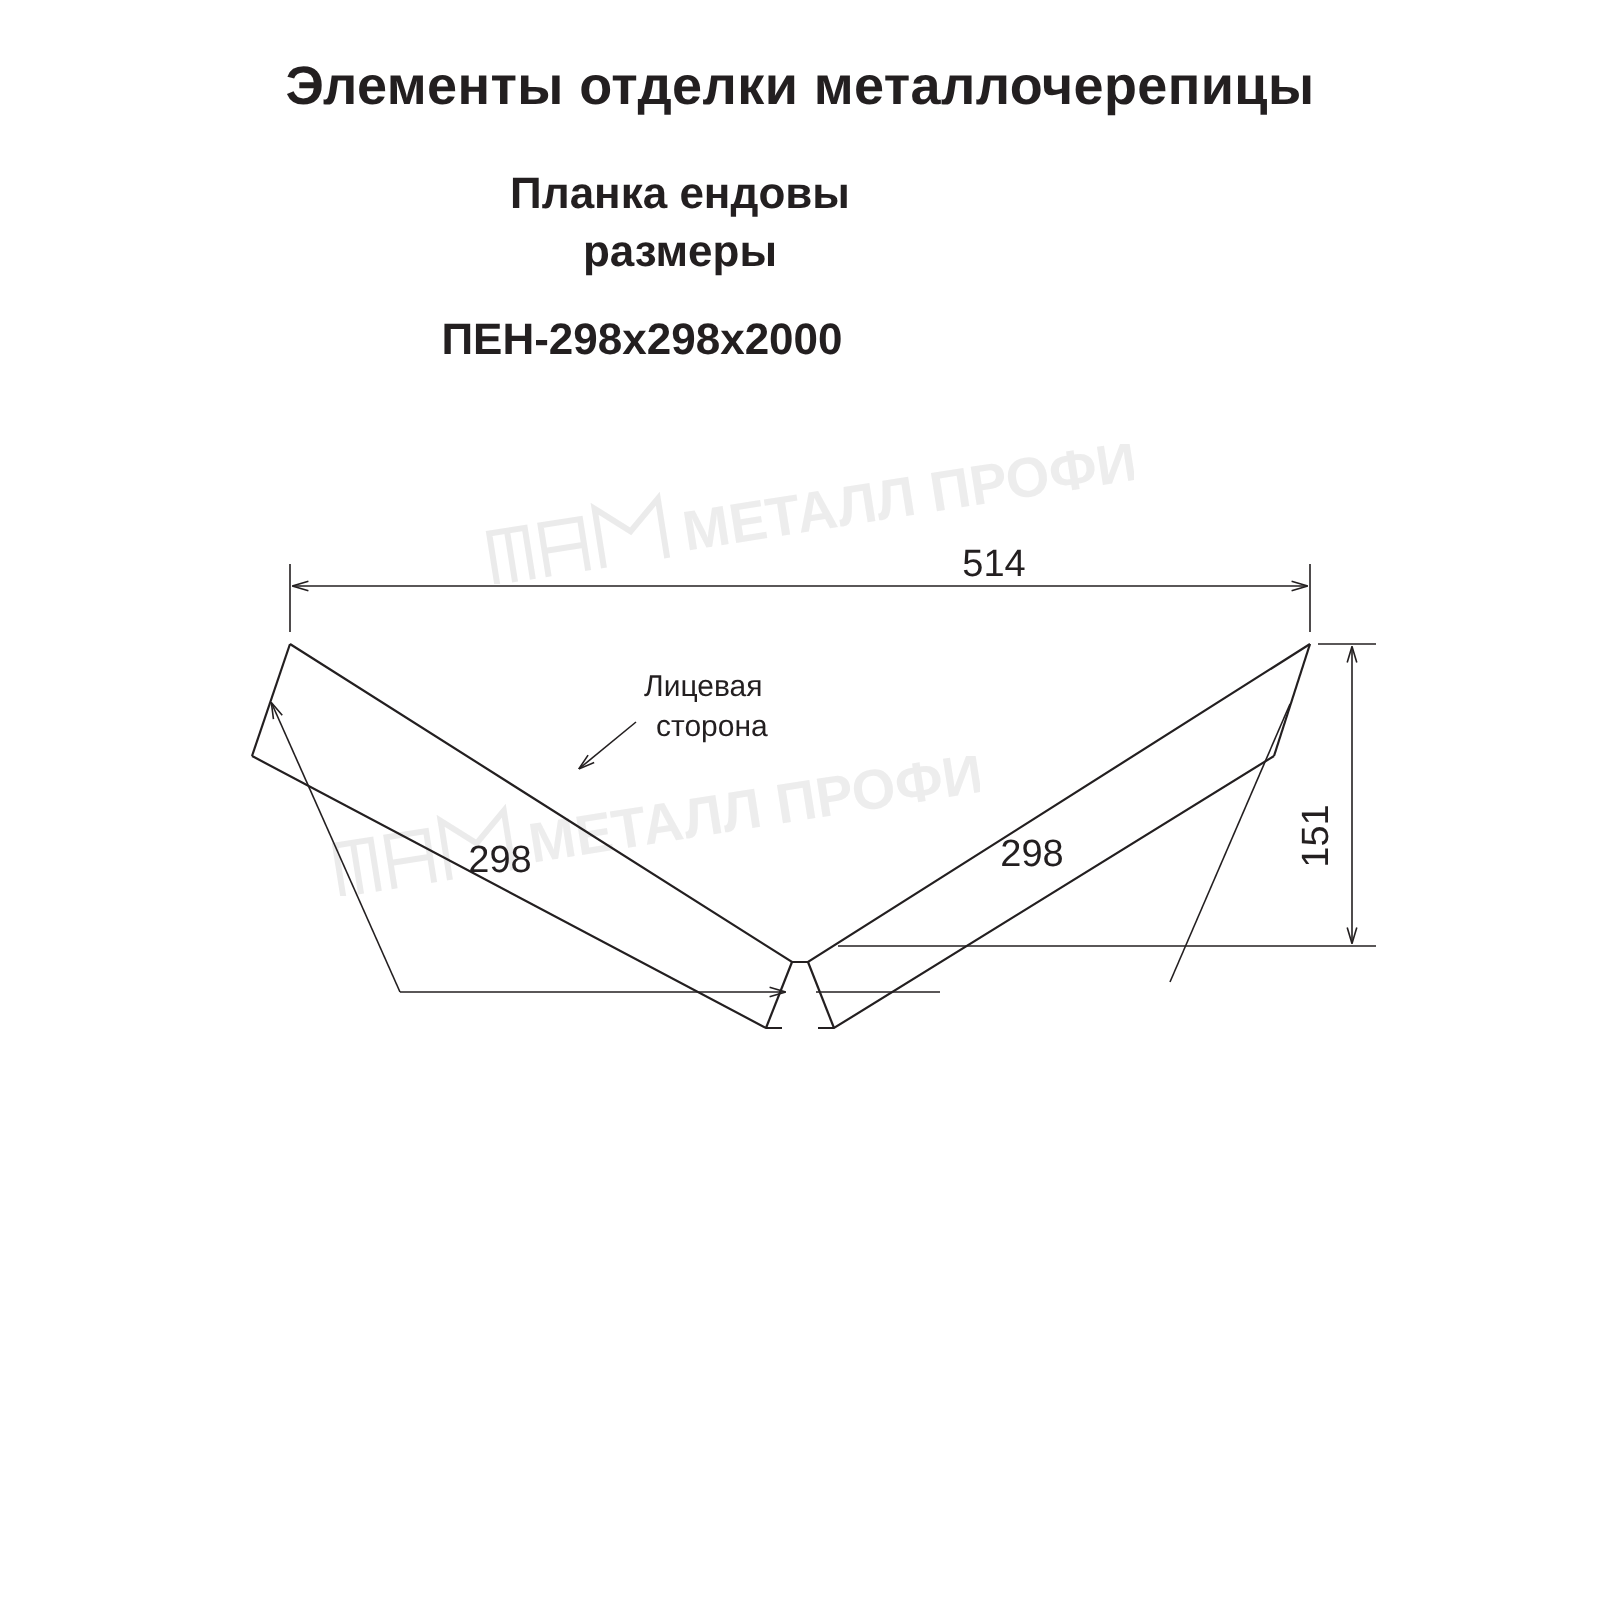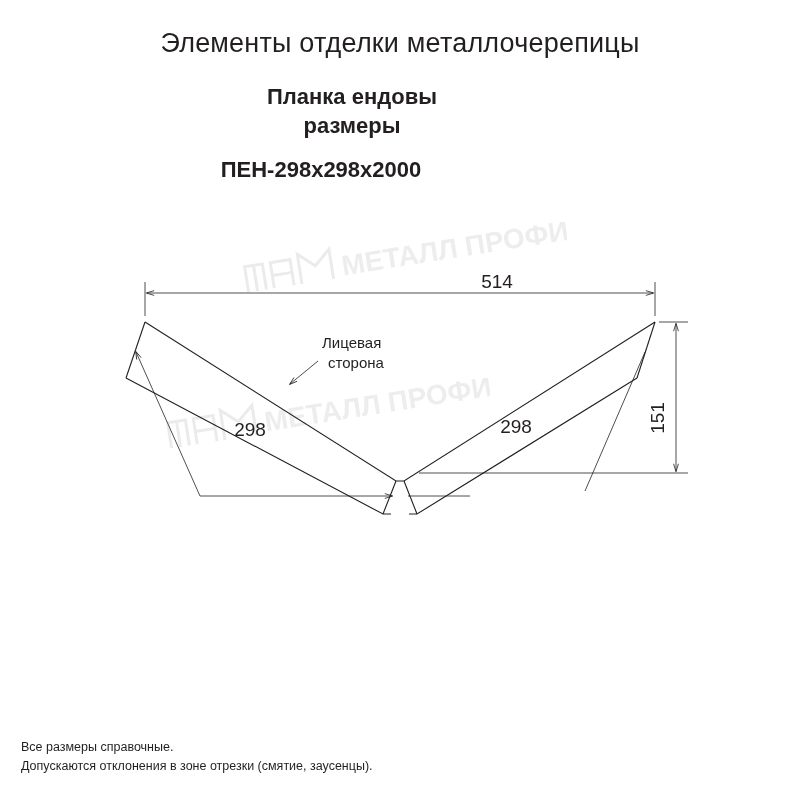--- a/index.html
+++ b/index.html
@@ -21,28 +21,28 @@
   }
   .title-block {
     position: absolute;
     top: 26px;
     left: 0;
     width: 800px;
     text-align: center;
   }
   .title-main {
     font-size: 27px;
-    font-weight: normal;
+    font-weight: bold;
     letter-spacing: 0.2px;
     line-height: 34px;
   }
   .subtitle-block {
     position: absolute;
     top: 82px;
-    left: 12px;
+    left: 0;
     width: 680px;
     text-align: center;
   }
   .subtitle-line {
     font-size: 22px;
     font-weight: bold;
     line-height: 29px;
   }
   .code-line {
     position: absolute;
@@ -198,18 +198,14 @@
 
       <g class="thin">
         <path d="M659,126 L688,126"></path>
         <path d="M419,277 L688,277"></path>
         <path d="M676,128 L676,275" marker-start="url(#arrL)" marker-end="url(#arrR)"></path>
       </g>
       <text class="dim-text" x="664" y="222" text-anchor="middle" transform="rotate(-90 664 222)">151</text>
     </svg>
   </div>
 
-  <div class="footer">
-    <div>Все размеры справочные.</div>
-    <div>Допускаются отклонения в зоне отрезки (смятие, заусенцы).</div>
-  </div>
 
 </div>
 
 </body></html>

